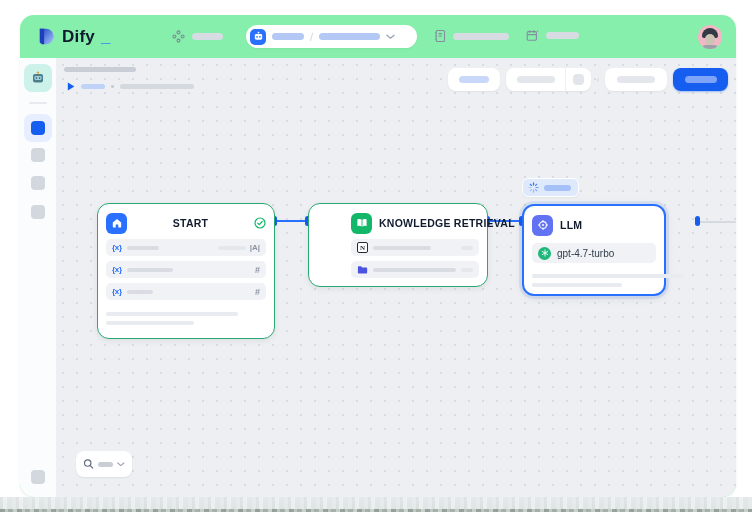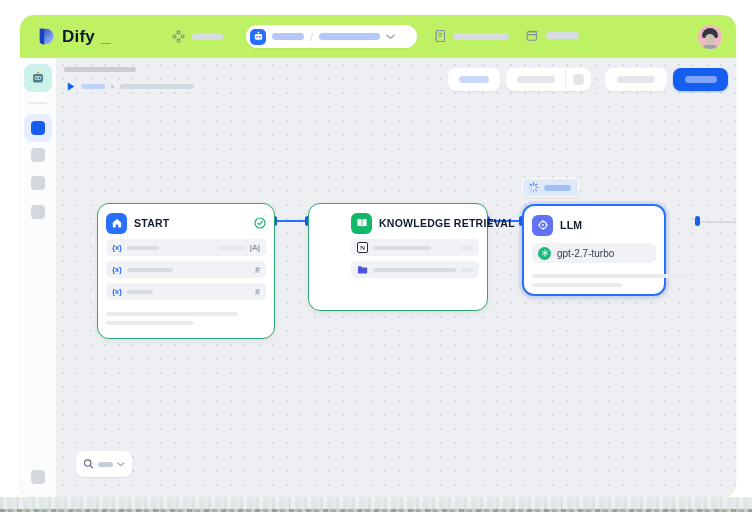--- a/index.html
+++ b/index.html
@@ -2,21 +2,21 @@
 <html><head>
 <meta charset="utf-8">
 <style>
   * { margin:0; padding:0; box-sizing:border-box; }
   html,body { width:752px; height:512px; }
   body { font-family:"Liberation Sans", sans-serif; background:#ffffff; position:relative; overflow:hidden; }
 
   .page { position:absolute; inset:0; background:#fff; }
 
   .window { position:absolute; left:20px; top:15px; width:716px; height:482px;
-            background:#bef264; border-radius:14px; overflow:hidden;
+            background:#86efac; border-radius:14px; overflow:hidden;
             box-shadow:0 1px 3px rgba(16,24,40,.06); }
 
   
   .topbar { position:absolute; top:0; left:0; right:0; height:43px; display:flex; align-items:center; }
   .logo { position:absolute; left:16px; top:11px; display:flex; align-items:center; gap:5px; }
   .logo-text { font-size:17px; font-weight:800; color:#101a2e; letter-spacing:.2px; }
   .logo-cursor { font-size:17px; font-weight:800; color:#2970ff; margin-left:1px; }
 
   .tb-group { position:absolute; display:flex; align-items:center; gap:7px; }
   .bar { background:#d7dbe2; border-radius:4px; height:7px; }
@@ -253,21 +253,21 @@
 
         <div class="edge" style="left:219px; width:33px;"></div>
         <div class="edge" style="left:432px; width:34px;"></div>
         <div class="edge gray" style="left:642px; width:38px; top:163px;"></div>
         <div class="handle" style="left:216px;"></div>
         <div class="handle" style="left:249px;"></div>
         <div class="handle" style="left:429px;"></div>
         <div class="handle" style="left:463px;"></div>
         <div class="handle" style="left:639px;"></div>
 
-        <div class="node green" style="left:41px; top:145px; width:178px; height:136px;">
+        <div class="node green" style="left:41px; top:145px; width:178px; height:136px;text-align:center;">
           <div class="node-head">
             <span class="node-ico" style="background:#2970ff;">
               <svg width="12" height="12" viewBox="0 0 12 12">
                 <path d="M1.8 5.4L6 2l4.2 3.4v4.3a.7.7 0 0 1-.7.7H7.3V7.5H4.7v2.9H2.5a.7.7 0 0 1-.7-.7z" fill="#fff"></path>
               </svg>
             </span>
             <span class="node-title">START</span>
             <svg width="12" height="12" viewBox="0 0 12 12">
               <circle cx="6" cy="6" r="5" fill="none" stroke="#12b76a" stroke-width="1.2"></circle>
               <path d="M3.7 6.1l1.6 1.6 3-3.2" fill="none" stroke="#12b76a" stroke-width="1.2" stroke-linecap="round" stroke-linejoin="round"></path>
@@ -294,21 +294,21 @@
               <div class="rowbar" style="width:26px;"></div>
               <div class="row-right" style="font-size:9px;">
                 <span>#</span>
               </div>
             </div>
           </div>
           <div class="footbar" style="width:132px; margin-top:12px;"></div>
           <div class="footbar" style="width:88px;"></div>
         </div>
 
-        <div class="node green" style="left:252px; top:145px; width:180px; height:108px;padding-left:42px;">
+        <div class="node green" style="left:252px; top:145px; width:180px; height:84px;padding-left:42px;">
           <div class="node-head">
             <span class="node-ico" style="background:#12b76a;">
               <svg width="12" height="12" viewBox="0 0 12 12">
                 <path d="M1.4 2.4c1.7-.7 3.1-.5 4.6.5 1.5-1 2.9-1.2 4.6-.5v6.8c-1.7-.6-3.1-.4-4.6.6-1.5-1-2.9-1.2-4.6-.6z" fill="#fff"></path>
                 <path d="M6 3v6.8" stroke="#12b76a" stroke-width=".9"></path>
               </svg>
             </span>
             <span class="node-title">KNOWLEDGE RETRIEVAL</span>
             <svg width="11" height="11" viewBox="0 0 12 12">
               <circle cx="6" cy="6" r="5" fill="none" stroke="#12b76a" stroke-width="1.2"></circle>
@@ -361,21 +361,21 @@
               </svg>
             </span>
             <span class="node-title">LLM</span>
           </div>
           <div class="model-row">
             <span class="openai-chip">
               <svg width="8" height="8" viewBox="0 0 10 10" stroke="#fff" stroke-width="1.1" stroke-linecap="round">
                 <path d="M5 1.1v7.8M1.6 3.05l6.8 3.9M1.6 6.95l6.8-3.9"></path>
               </svg>
             </span>
-            <span class="model-name">gpt-2.7-turbo</span>
+            <span class="model-name">gpt-4.7-turbo</span>
           </div>
           <div class="footbar" style="width:152px; margin-top:11px;"></div>
           <div class="footbar" style="width:90px;"></div>
         </div>
 
         <div class="zoomctl">
           <svg width="12" height="12" viewBox="0 0 12 12" fill="none" stroke="#5f6b7e" stroke-width="1.2">
             <circle cx="5" cy="5" r="3.4"></circle>
               <path d="M7.6 7.6l3 3"></path>
           </svg>

